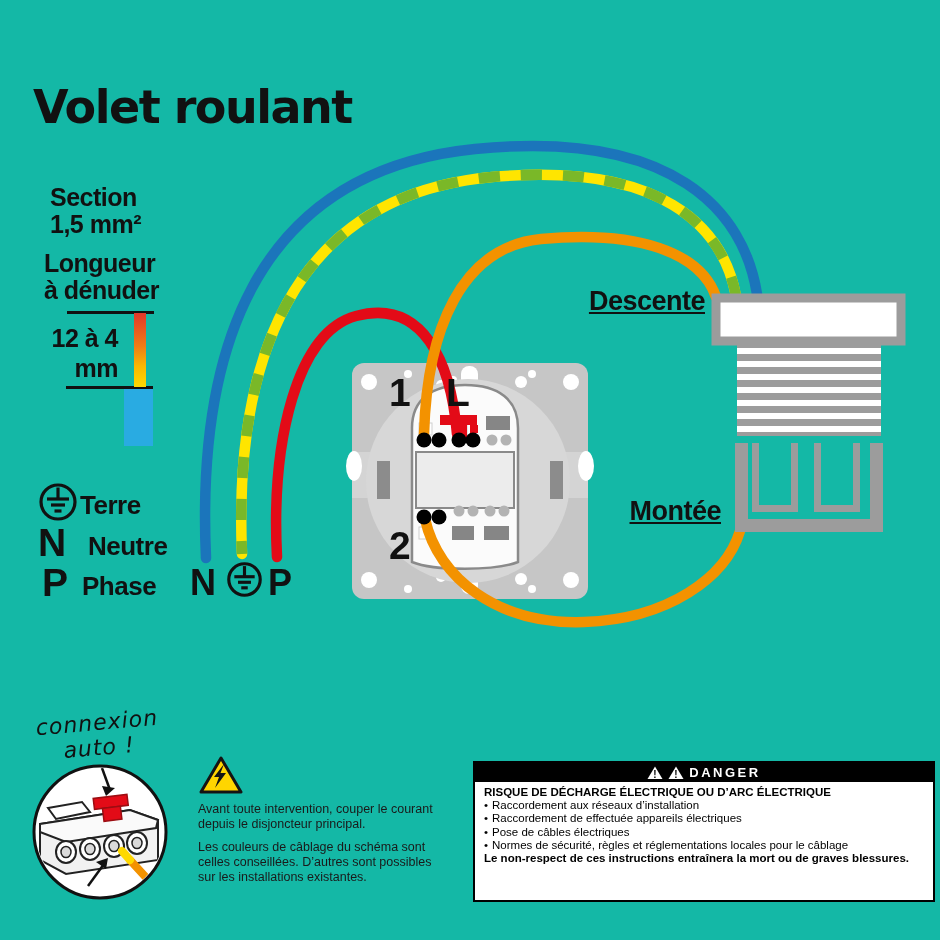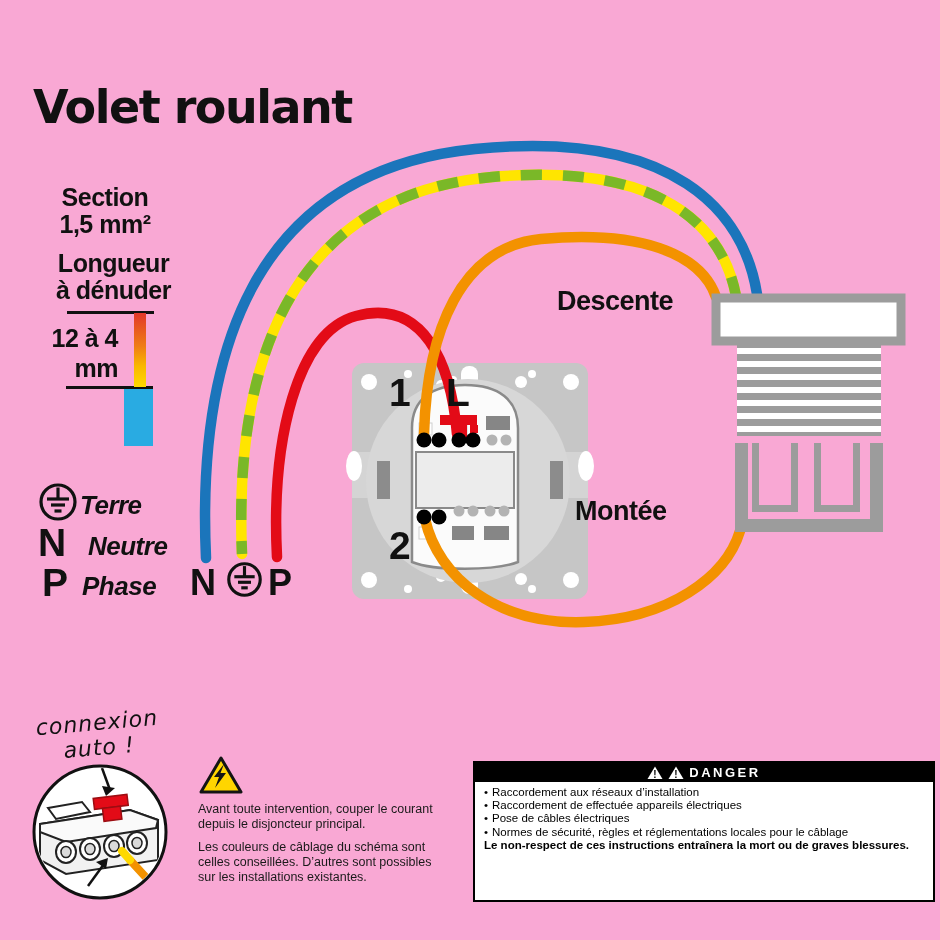--- a/index.html
+++ b/index.html
@@ -1,36 +1,36 @@
 <!DOCTYPE html>
 <html><head>
 <meta charset="utf-8">
 <style>
   html,body{margin:0;padding:0;background:#fff;}
-  #page{position:relative;width:940px;height:940px;background:#f9a8d4;overflow:hidden;
+  #page{position:relative;width:940px;height:940px;background:#14b8a6;overflow:hidden;
         font-family:"Liberation Sans",sans-serif;color:#111;}
   .abs{position:absolute;}
   #title{left:33px;top:80px;font-size:46px;font-weight:bold;letter-spacing:-1.5px;
          font-family:"DejaVu Sans","Liberation Sans",sans-serif;}
-  .specblock{font-weight:bold;font-size:25px;line-height:1.08;text-align:center;letter-spacing:-0.5px;}
+  .specblock{font-weight:bold;font-size:25px;line-height:1.08;letter-spacing:-0.5px;}
   #section-block{left:50px;top:184px;width:110px;}
-  #strip-block{left:44px;top:250px;width:115px;margin-left:12px;}
+  #strip-block{left:44px;top:250px;width:115px;}
   #strip-range{left:28px;top:323px;width:90px;text-align:right;font-weight:bold;font-size:25px;line-height:1.2;letter-spacing:-0.5px;}
   .gauge-line{height:0;border-top:3px solid #111;}
   #gauge-top{left:67px;top:311px;width:87px;}
   #gauge-bottom{left:66px;top:386px;width:87px;}
   #copper-bar{left:134px;top:313px;width:12px;height:74px;
               background:linear-gradient(#e2372a,#ef7d15 45%,#f9b800 72%,#ffd900);}
   #insulation-bar{left:124px;top:389px;width:29px;height:57px;background:#29abe2;}
-  .legend-label{font-weight:bold;font-size:26px;letter-spacing:-0.5px;font-style:italic;}
+  .legend-label{font-weight:bold;font-size:26px;letter-spacing:-0.5px;}
   .legend-big{font-weight:bold;font-size:39px;letter-spacing:-1px;}
   .wire-end-label{font-weight:bold;font-size:36px;letter-spacing:-1px;}
   .term-label{font-weight:bold;font-size:39px;}
   .shutter-label{font-weight:bold;font-size:27px;letter-spacing:-0.5px;}
-  .ra{text-align:left;}
+  .ra{text-align:right;text-decoration:underline;}
   #callout{left:18px;top:710px;width:160px;text-align:center;transform:rotate(-5deg);
            font-family:"DejaVu Sans",sans-serif;font-style:italic;font-size:22px;line-height:1.15;letter-spacing:1px;}
   .note{left:198px;width:252px;font-size:12.5px;line-height:1.2;color:#1a1a1a;}
   #note1{top:802px;}
   #note2{top:840px;}
   #danger-box{left:473px;top:761px;width:462px;height:141px;border:2.5px solid #000;
               box-sizing:border-box;background:#fff;}
   #danger-header{background:#000;color:#fff;height:19px;display:flex;align-items:center;
                  justify-content:center;gap:5px;}
   #danger-header .hdr-text{font-size:13px;font-weight:bold;letter-spacing:2.5px;text-align:center;}
@@ -243,20 +243,21 @@
         <polygon points="8,0.5 15.5,13 0.5,13" fill="#fff"></polygon>
         <text x="8" y="11.5" text-anchor="middle" font-size="10" font-weight="bold" fill="#000" font-family="Liberation Sans,sans-serif">!</text>
       </svg>
       <svg width="16" height="14" viewBox="0 0 16 14">
         <polygon points="8,0.5 15.5,13 0.5,13" fill="#fff"></polygon>
         <text x="8" y="11.5" text-anchor="middle" font-size="10" font-weight="bold" fill="#000" font-family="Liberation Sans,sans-serif">!</text>
       </svg>
       <span class="hdr-text">DANGER</span>
     </div>
     <div id="danger-body">
+      <div id="danger-title">RISQUE DE DÉCHARGE ÉLECTRIQUE OU D’ARC ÉLECTRIQUE</div>
       <div class="bullet-row">
         <span class="bullet-glyph">•</span>
         <span>Raccordement aux réseaux d’installation</span>
       </div>
       <div class="bullet-row">
         <span class="bullet-glyph">•</span>
         <span>Raccordement de effectuée appareils électriques</span>
       </div>
       <div class="bullet-row">
         <span class="bullet-glyph">•</span>

